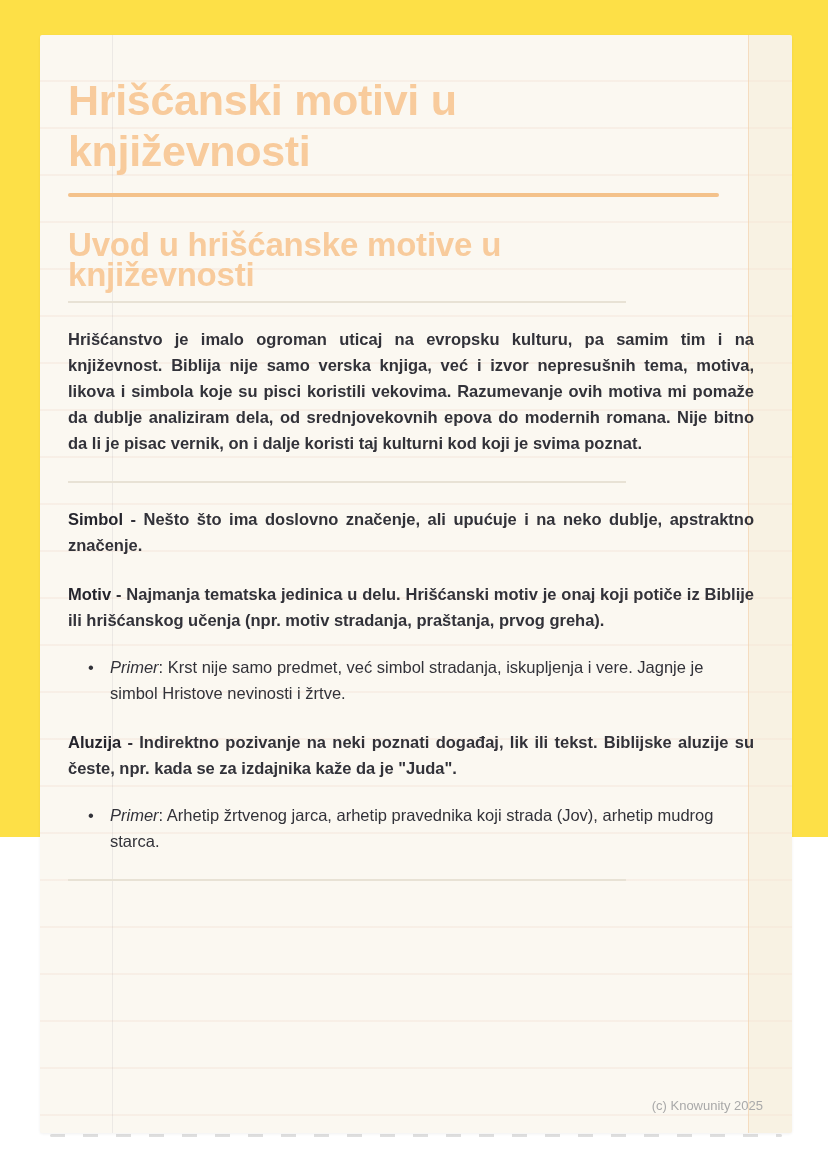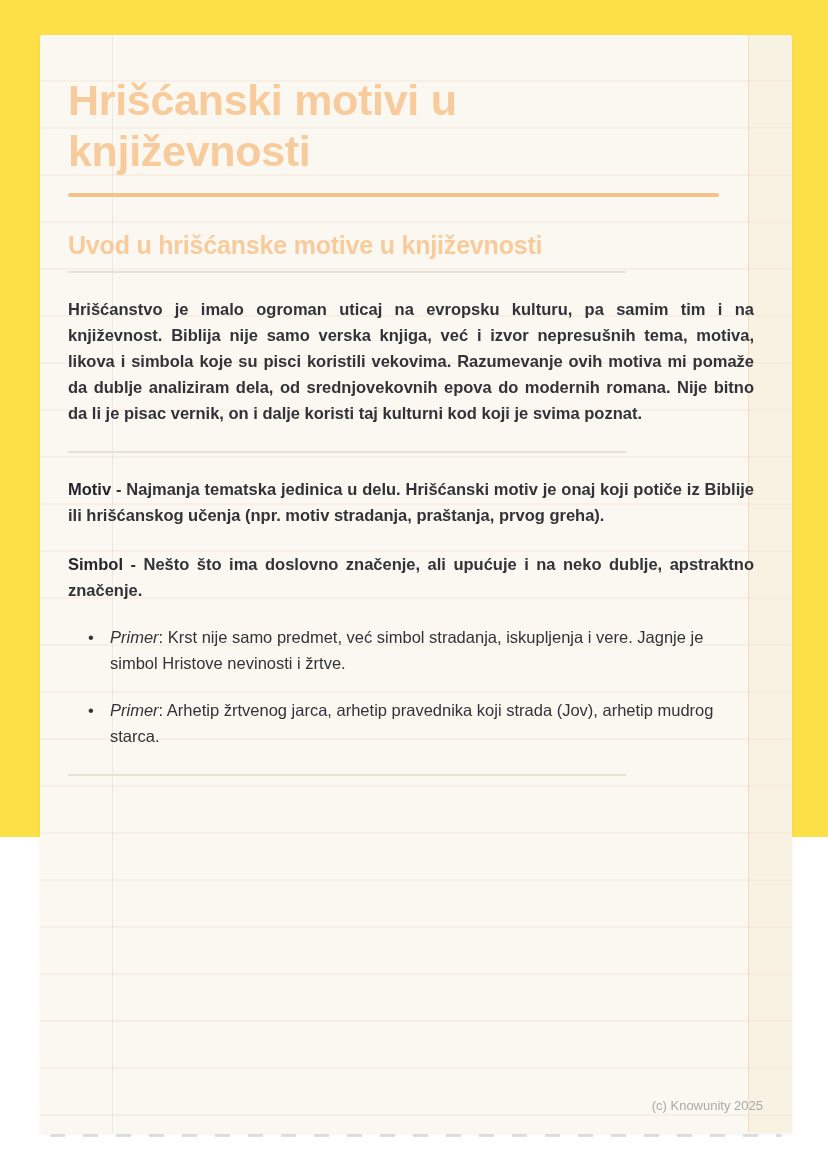--- a/index.html
+++ b/index.html
@@ -57,21 +57,21 @@
     width: 651px; height: 4px;
     margin-top: 16px;
     background: #f4c28b;
     border-radius: 2px;
   }
 
   h2.sec-heading {
     margin: 33px 0 0 0;
     width: 558px;
     color: #f8cb9c;
-    font-size: 25px;
+    font-size: 33px;
     line-height: 30px;
     font-weight: bold;
     letter-spacing: -0.2px;
     padding-bottom: 11px;
     border-bottom: 2px solid #e8e2d5;
   }
   h2.sec-heading.last { margin-top: 37px; }
 
   p.para {
     margin: 23px 0 0 0;
@@ -122,29 +122,30 @@
 
       <section>
         <h2 class="sec-heading">Uvod u hrišćanske motive u književnosti</h2>
         <p class="para just">Hrišćanstvo je imalo ogroman uticaj na evropsku kulturu, pa samim tim i na književnost. Biblija nije samo verska knjiga, već i izvor nepresušnih tema, motiva, likova i simbola koje su pisci koristili vekovima. Razumevanje ovih motiva mi pomaže da dublje analiziram dela, od srednjovekovnih epova do modernih romana. Nije bitno da li je pisac vernik, on i dalje koristi taj kulturni kod koji je svima poznat.</p>
       </section>
 
       <hr class="rule">
 
       <section>
 
+        <p class="para just gap-md"><b>Simbol</b> <span>- Nešto što ima doslovno značenje, ali upućuje i na neko dublje, apstraktno značenje.</span></p>
+
         <p class="para just"><b>Motiv</b> <span>- Najmanja tematska jedinica u delu. Hrišćanski motiv je onaj koji potiče iz Biblije ili hrišćanskog učenja (npr. motiv stradanja, praštanja, prvog greha).</span></p>
-
-        <p class="para just gap-md"><b>Simbol</b> <span>- Nešto što ima doslovno značenje, ali upućuje i na neko dublje, apstraktno značenje.</span></p>
 
         <div class="example">
           <span class="marker">•</span>
           <p><i>Primer</i><span>: Krst nije samo predmet, već simbol stradanja, iskupljenja i vere. Jagnje je simbol Hristove nevinosti i žrtve.</span></p>
         </div>
 
+        <p class="para just"><b>Aluzija</b> <span>- Indirektno pozivanje na neki poznati događaj, lik ili tekst. Biblijske aluzije su česte, npr. kada se za izdajnika kaže da je "Juda".</span></p>
 
 
         <div class="example">
           <span class="marker">•</span>
           <p><i>Primer</i><span>: Arhetip žrtvenog jarca, arhetip pravednika koji strada (Jov), arhetip mudrog starca.</span></p>
         </div>
       </section>
 
       <hr class="rule">
 

